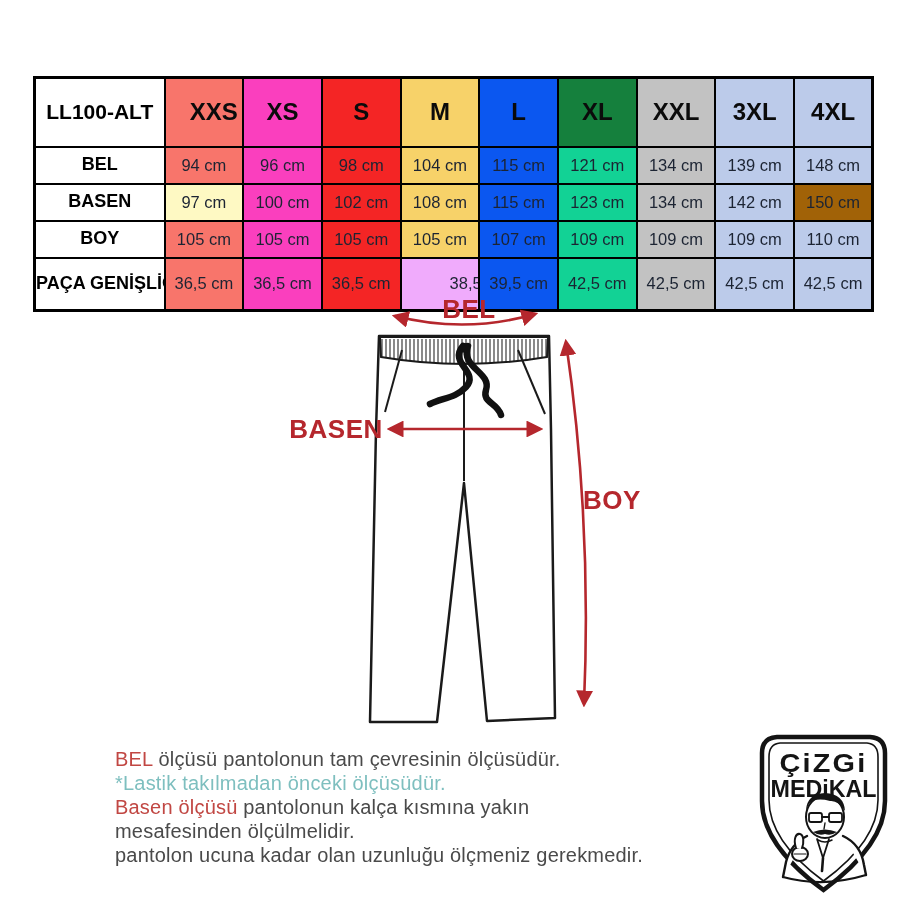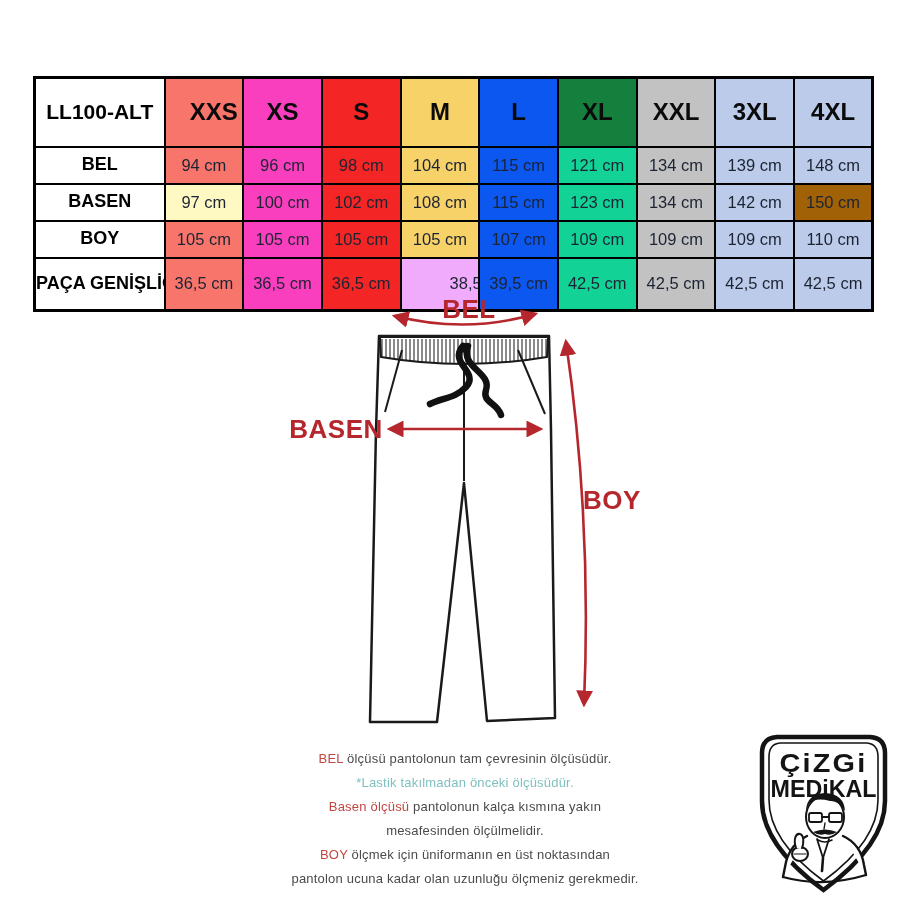--- a/index.html
+++ b/index.html
@@ -36,21 +36,21 @@
   
   svg.diagram{position:absolute;left:0;top:285px;width:904px;height:460px;}
   .diagram-label{
     font-family:"Liberation Sans",sans-serif;
     font-weight:bold;font-size:26px;letter-spacing:0.5px;
   }
 
   
   .notes{
     position:absolute;left:115px;top:747px;width:700px;
-    text-align:center;font-size:13px;line-height:24px;letter-spacing:0.2px;
+    font-size:20px;line-height:24px;letter-spacing:0.2px;
   }
   .note-line{white-space:nowrap;}
 
   
   svg.logo{position:absolute;left:738px;top:716px;width:168px;height:188px;}
   .logo-text{
     font-family:"Liberation Sans",sans-serif;
     font-weight:bold;fill:#141414;
   }
 </style>
@@ -176,23 +176,20 @@
 
   <div class="notes">
     <div class="note-line">
       <span class="note-lead" style="color: rgb(193, 71, 67);">BEL</span><span class="note-text" style="color: rgb(74, 74, 74);"> ölçüsü pantolonun tam çevresinin ölçüsüdür.</span>
     </div>
     <div class="note-line note-sub" style="color: rgb(126, 191, 191);">*Lastik takılmadan önceki ölçüsüdür.</div>
     <div class="note-line">
       <span class="note-lead" style="color: rgb(193, 71, 67);">Basen ölçüsü</span><span class="note-text" style="color: rgb(74, 74, 74);"> pantolonun kalça kısmına yakın</span>
     </div>
     <div class="note-line note-text" style="color: rgb(74, 74, 74);">mesafesinden ölçülmelidir.</div>
-    <div class="note-line">
-      <span class="note-lead" style="color: rgb(193, 71, 67);">BOY</span><span class="note-text" style="color: rgb(74, 74, 74);"> ölçmek için üniformanın en üst noktasından</span>
-    </div>
     <div class="note-line note-text" style="color: rgb(74, 74, 74);">pantolon ucuna kadar olan uzunluğu ölçmeniz gerekmedir.</div>
   </div>
 
   <svg class="logo" viewBox="738 716 168 188">
 
     <path d="M 762 753 Q 762 738 777 737 L 870 737 Q 885 738 885 753 L 885 801 Q 885 845 823.5 890 Q 762 845 762 801 Z" fill="#ffffff" stroke="#141414" stroke-width="4.5"></path>
     <path d="M 769 757 Q 769 744 780 743 L 867 743 Q 878 744 878 757 L 878 800 Q 878 841 823.5 881 Q 769 841 769 800 Z" fill="none" stroke="#141414" stroke-width="1.6"></path>
 
     <text class="logo-text" x="823.5" y="772" text-anchor="middle" font-size="26" letter-spacing="2" textLength="88" lengthAdjust="spacingAndGlyphs">ÇiZGi</text>
     <text class="logo-text" x="823.5" y="797" text-anchor="middle" font-size="24" textLength="106" lengthAdjust="spacingAndGlyphs">MEDiKAL</text>

